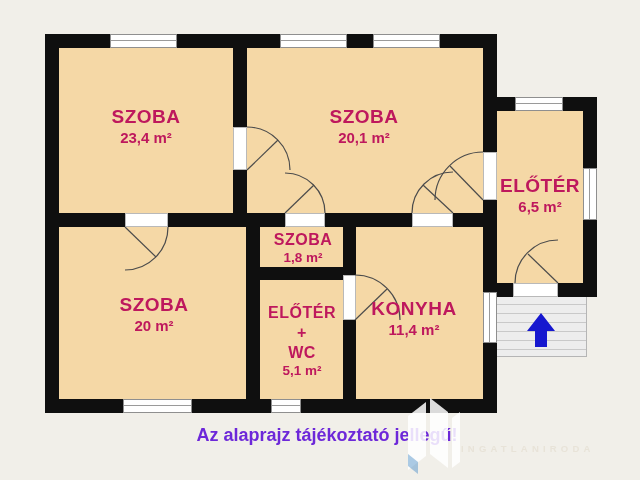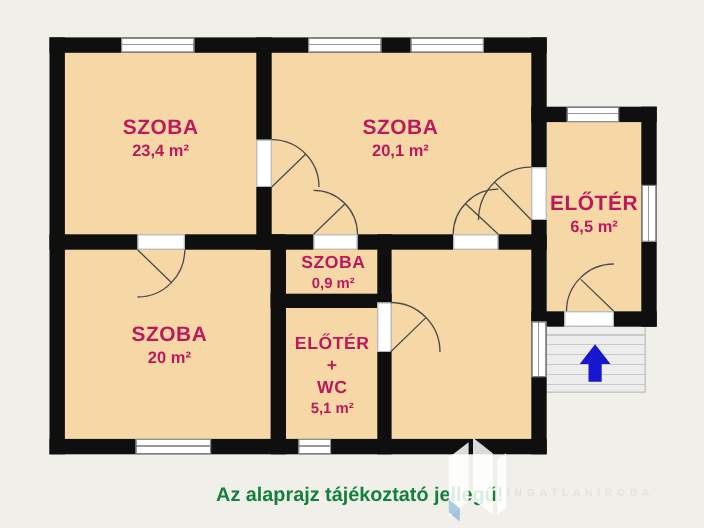--- a/index.html
+++ b/index.html
@@ -14,22 +14,22 @@
   #arcs{position:absolute;left:0;top:0;z-index:4;}
   .label{position:absolute;z-index:5;display:flex;flex-direction:column;align-items:center;
          color:#be185d;font-weight:bold;text-align:center;line-height:1.25;}
   .label .nm{font-size:19px;letter-spacing:0.5px;}
   .label .ar{font-size:15px;}
   .label.small .nm{font-size:16px;}
   .label.small .ar{font-size:13.5px;}
   #stairs{position:absolute;left:490px;top:295px;width:97px;height:62px;z-index:1;
           background:repeating-linear-gradient(180deg,#ededed 0 8px,#c9c9c9 8px 9px);
           border:1px solid #b5b5b5;box-sizing:border-box;}
-  #footer-note{position:absolute;left:147px;top:439px;width:360px;text-align:center;z-index:6;
-          color:#15803d;font-weight:bold;font-size:18px;}
+  #footer-note{position:absolute;left:147px;top:425px;width:360px;text-align:center;z-index:6;
+          color:#6d28d9;font-weight:bold;font-size:18px;}
   #brand-name{position:absolute;left:458px;top:408px;font-weight:bold;font-size:30px;
           letter-spacing:5px;color:rgba(255,255,255,0.92);z-index:7;}
   #brand-sub{position:absolute;left:461px;top:443px;font-weight:bold;font-size:9.5px;
           letter-spacing:4.2px;color:#e8e3d8;z-index:7;}
   #brand-icon{position:absolute;left:405px;top:396px;z-index:7;}
 </style>
 </head>
 <body>
 
 <div id="stage">
@@ -102,27 +102,31 @@
   <div class="label" style="left:480px;top:174px;width:120px;">
     <span class="nm">ELŐTÉR</span>
     <span class="ar">6,5 m²</span>
   </div>
   <div class="label" style="left:74px;top:293px;width:160px;">
     <span class="nm">SZOBA</span>
     <span class="ar">20 m²</span>
   </div>
   <div class="label small" style="left:243px;top:230px;width:120px;">
     <span class="nm">SZOBA</span>
-    <span class="ar">0,9 m²</span>
+    <span class="ar">1,8 m²</span>
   </div>
   <div class="label small" style="left:242px;top:303px;width:120px;">
     <span class="nm">ELŐTÉR</span>
     <span class="nm">+</span>
     <span class="nm">WC</span>
     <span class="ar">5,1 m²</span>
+  </div>
+  <div class="label" style="left:334px;top:297px;width:160px;">
+    <span class="nm">KONYHA</span>
+    <span class="ar">11,4 m²</span>
   </div>
 
   <div id="footer-note">Az alaprajz tájékoztató jellegű!</div>
 
   <svg id="brand-icon" width="56" height="80">
     <g fill="rgba(255,255,255,0.85)">
       <polygon points="3,20 21,6 21,60 3,74"></polygon>
       <polygon points="25,2 43,16 43,72 25,58"></polygon>
       <polygon points="47,22 55,16 55,66 47,72"></polygon>
     </g>

